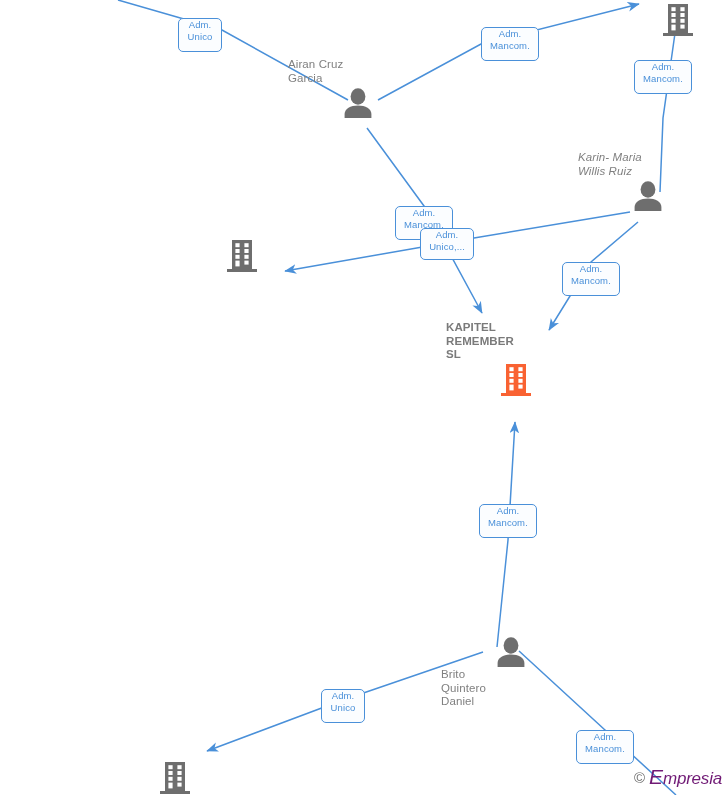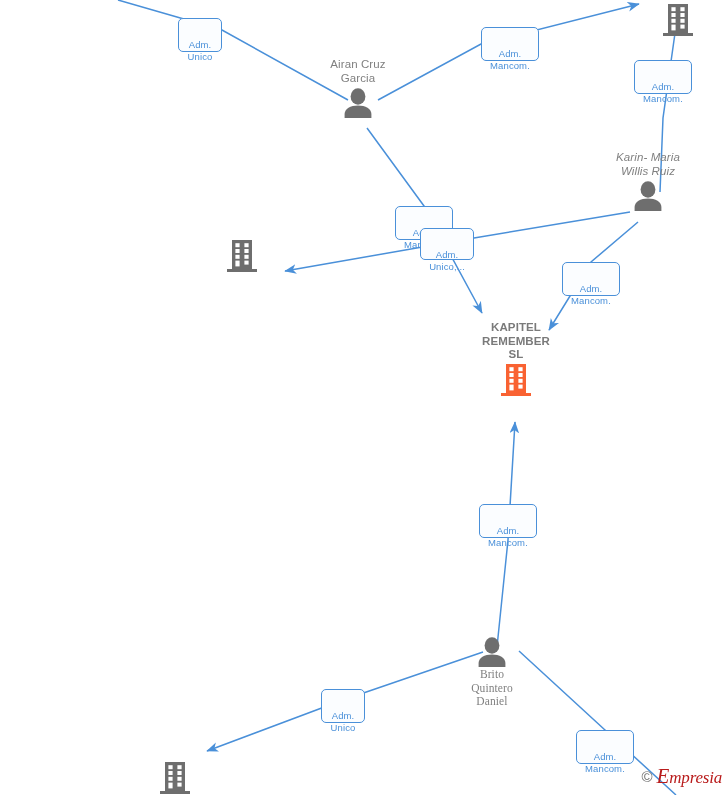--- a/index.html
+++ b/index.html
@@ -24,21 +24,21 @@
     top: 0;
     width: 728px;
     height: 795px;
   }
 
   
   .node {
     position: absolute;
     width: 140px;
     margin-left: -70px;
-    text-align: center;
+    text-align: left;
     pointer-events: auto;
   }
   .node-label {
     font-size: 11.5px;
     line-height: 13.5px;
     color: #808080;
     white-space: pre-line;
     letter-spacing: 0.1px;
   }
   .node-label.bold {
@@ -57,44 +57,44 @@
   .tag {
     position: absolute;
     box-sizing: border-box;
     background: #fbfdff;
     border: 1.2px solid #4a90d9;
     border-radius: 5px;
     color: #4a90d9;
     font-size: 9.5px;
     line-height: 12px;
     text-align: center;
-    padding: 20px 4px 4px 4px;
+    padding: 0 4px 4px 4px;
     white-space: pre-line;
     letter-spacing: 0.1px;
   }
 
   
   #watermark {
     position: absolute;
     right: 6px;
     bottom: 6px;
     display: flex;
     align-items: center;
     gap: 4px;
     user-select: none;
   }
   #watermark .copy {
     font-size: 15px;
     color: #6f6f6f;
   }
   #watermark .brand {
-    font-family: Liberation Serif, serif;
+    font-family: Liberation Sans, sans-serif;
     font-style: italic;
     font-size: 17px;
-    color: #b91c1c;
+    color: #701a75;
     letter-spacing: -0.2px;
   }
   #watermark .brand .cap {
     font-size: 21px;
   }
 </style>
 </head>
 <body>
 
 <div id="canvas">
@@ -159,21 +159,21 @@
           <rect x="8.4" y="3.2" width="4.2" height="4.0" fill="#ffffff"></rect>
           <rect x="17.4" y="3.2" width="4.2" height="4.0" fill="#ffffff"></rect>
           <rect x="8.4" y="9" width="4.2" height="4.0" fill="#ffffff"></rect>
           <rect x="17.4" y="9" width="4.2" height="4.0" fill="#ffffff"></rect>
           <rect x="8.4" y="14.8" width="4.2" height="4.0" fill="#ffffff"></rect>
           <rect x="17.4" y="14.8" width="4.2" height="4.0" fill="#ffffff"></rect>
           <rect x="8.4" y="20.6" width="4.2" height="5.8" fill="#ffffff"></rect>
           <rect x="17.4" y="20.6" width="4.2" height="4.0" fill="#ffffff"></rect>
         </svg>
       </div>
-      <div class="node label-below" style="left: 492px; top: 636px; font-family: Liberation Serif, serif;">
+      <div class="node label-below" style="left: 511px; top: 636px;">
         <svg width="34" height="31" viewBox="0 0 34 31" class="node-icon">
           <ellipse cx="17" cy="9.5" rx="7.4" ry="8.3" fill="#6e6e6e"></ellipse>
           <path d="M3.6,31 L3.6,27 C3.6,21.6 9.5,18.4 17,18.4 C24.5,18.4 30.4,21.6 30.4,27 L30.4,31 Z" fill="#6e6e6e"></path>
         </svg>
         <div class="node-label">Brito
 Quintero
 Daniel</div>
       </div>
       <div class="node" style="left: 175px; top: 760px;">
         <svg width="30" height="32" viewBox="0 0 30 32" class="node-icon">

